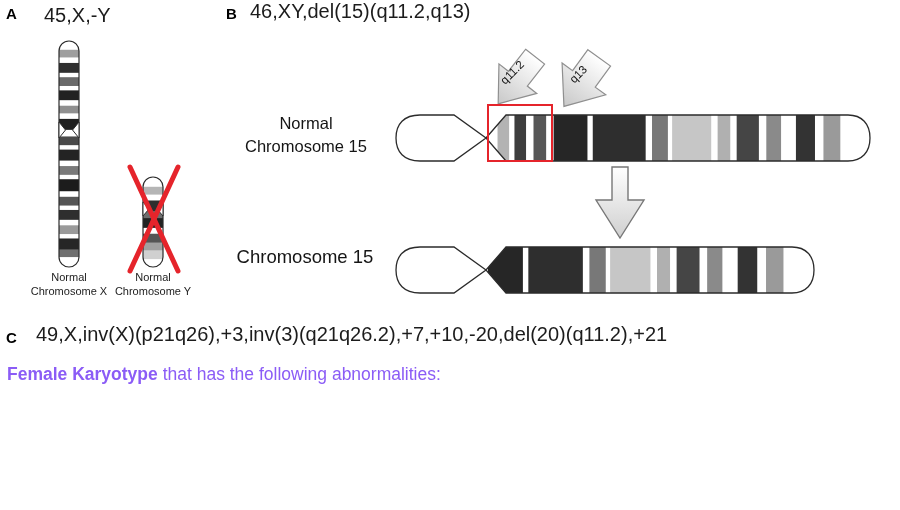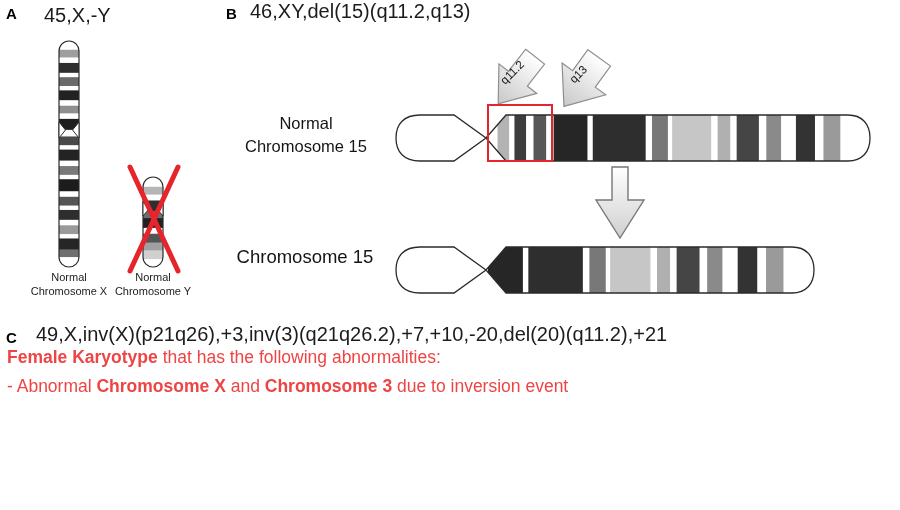--- a/index.html
+++ b/index.html
@@ -13,21 +13,21 @@
   }
   .abs{position:absolute}
   .pletter{position:absolute;font-weight:bold;font-size:15px;color:#000}
   .ktext{position:absolute;font-size:20px;color:#1c1c1c;white-space:nowrap}
   .caption{position:absolute;text-align:center;font-size:11px;line-height:13.5px;color:#222}
   .chrlabel{position:absolute;text-align:center;color:#151515}
   .normal-label{left:228px;top:112px;width:156px;font-size:16.5px;line-height:23px}
   .abnormal-label{left:217px;top:245px;width:176px;font-size:18.5px;line-height:24px}
   .redbox{position:absolute;border:2.5px solid var(--red,#e5242b);background:transparent}
   .red-stroke{stroke:var(--red,#e5242b)}
-  .desc{position:absolute;left:7px;top:343px;width:886px;font-size:17.5px;line-height:29px;color:#ef4444}
+  .desc{position:absolute;left:7px;top:360px;width:886px;font-size:17.5px;line-height:29px;color:#8b5cf6}
   .desc b{font-weight:bold}
   svg text{font-family:"Liberation Sans",sans-serif}
 </style>
 </head>
 <body>
 
 <div>
 
   <div class="pletter" style="left:6px;top:5px">A</div>
   <div class="ktext" style="left:44px;top:4px">45,X,-Y</div>
@@ -228,16 +228,15 @@
         <rect x="391.47157190635454" y="7" width="31.028428093645484" height="46" fill="#ffffff"></rect>
       </g>
     <path d="M 94 30 L 114 7 L 400 7 C 414 7 422 16 422 30 C 422 44 414 53 400 53 L 114 53 Z" fill="none" stroke="#2b2b2b" stroke-width="1.3"></path>
   </svg>
 
   <div class="pletter" style="left:6px;top:329px">C</div>
   <div class="ktext" style="left:36px;top:323px;font-size:20px">49,X,inv(X)(p21q26),+3,inv(3)(q21q26.2),+7,+10,-20,del(20)(q11.2),+21</div>
 
   <div class="desc">
     <div><b>Female Karyotype</b><span> that has the following abnormalities:</span></div>
-    <div><span>- Abnormal </span><b>Chromosome X</b><span> and </span><b>Chromosome 3</b><span> due to inversion event</span></div>
   </div>
 
 </div>
 
 </body></html>

